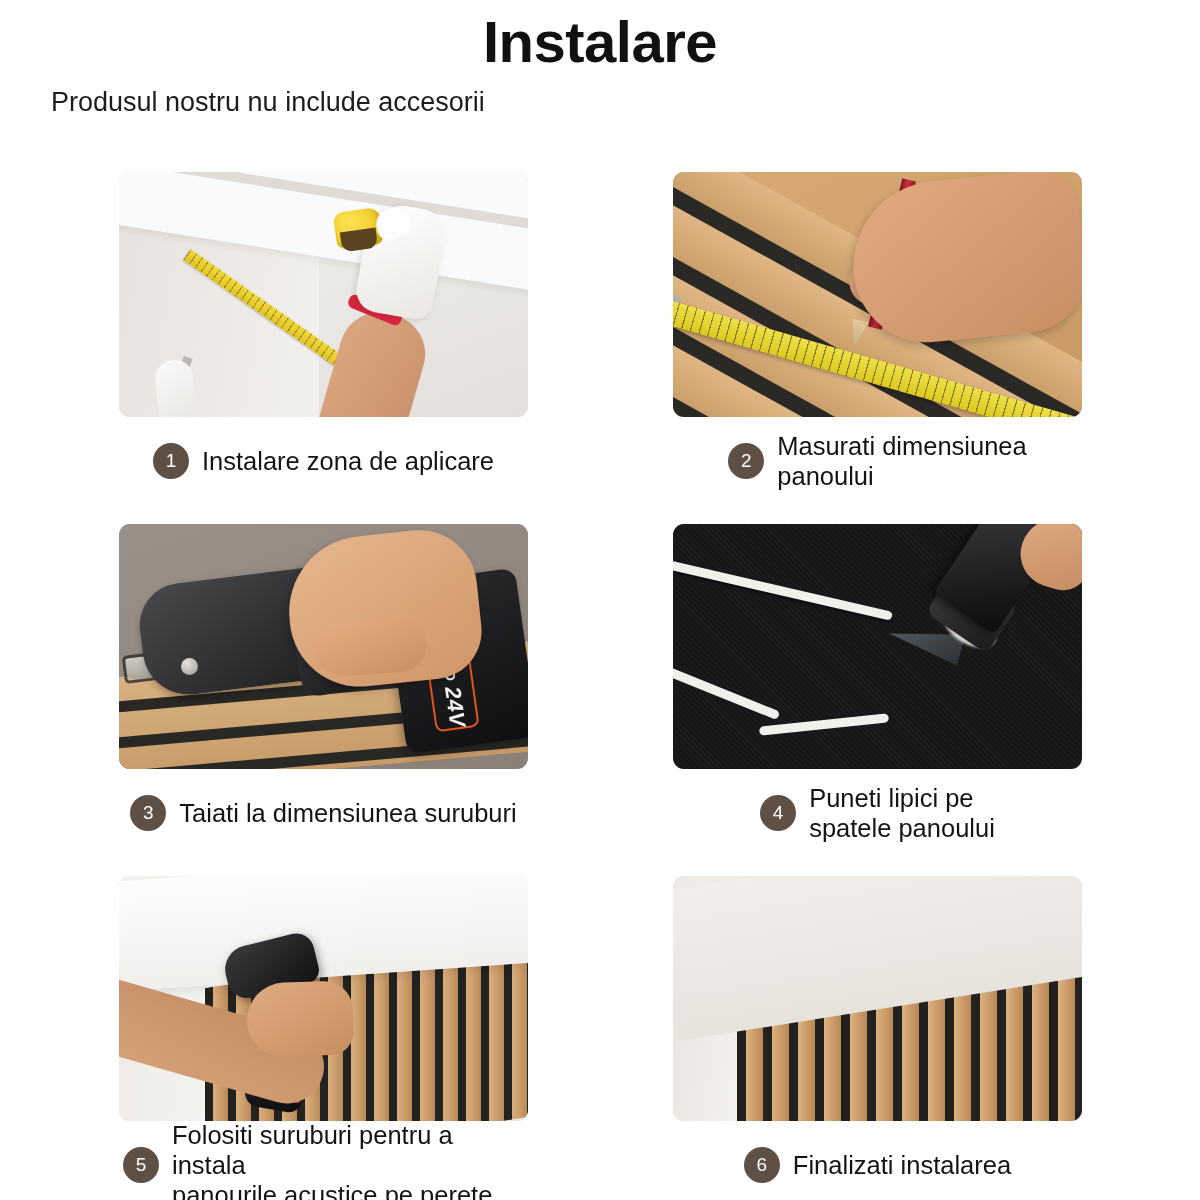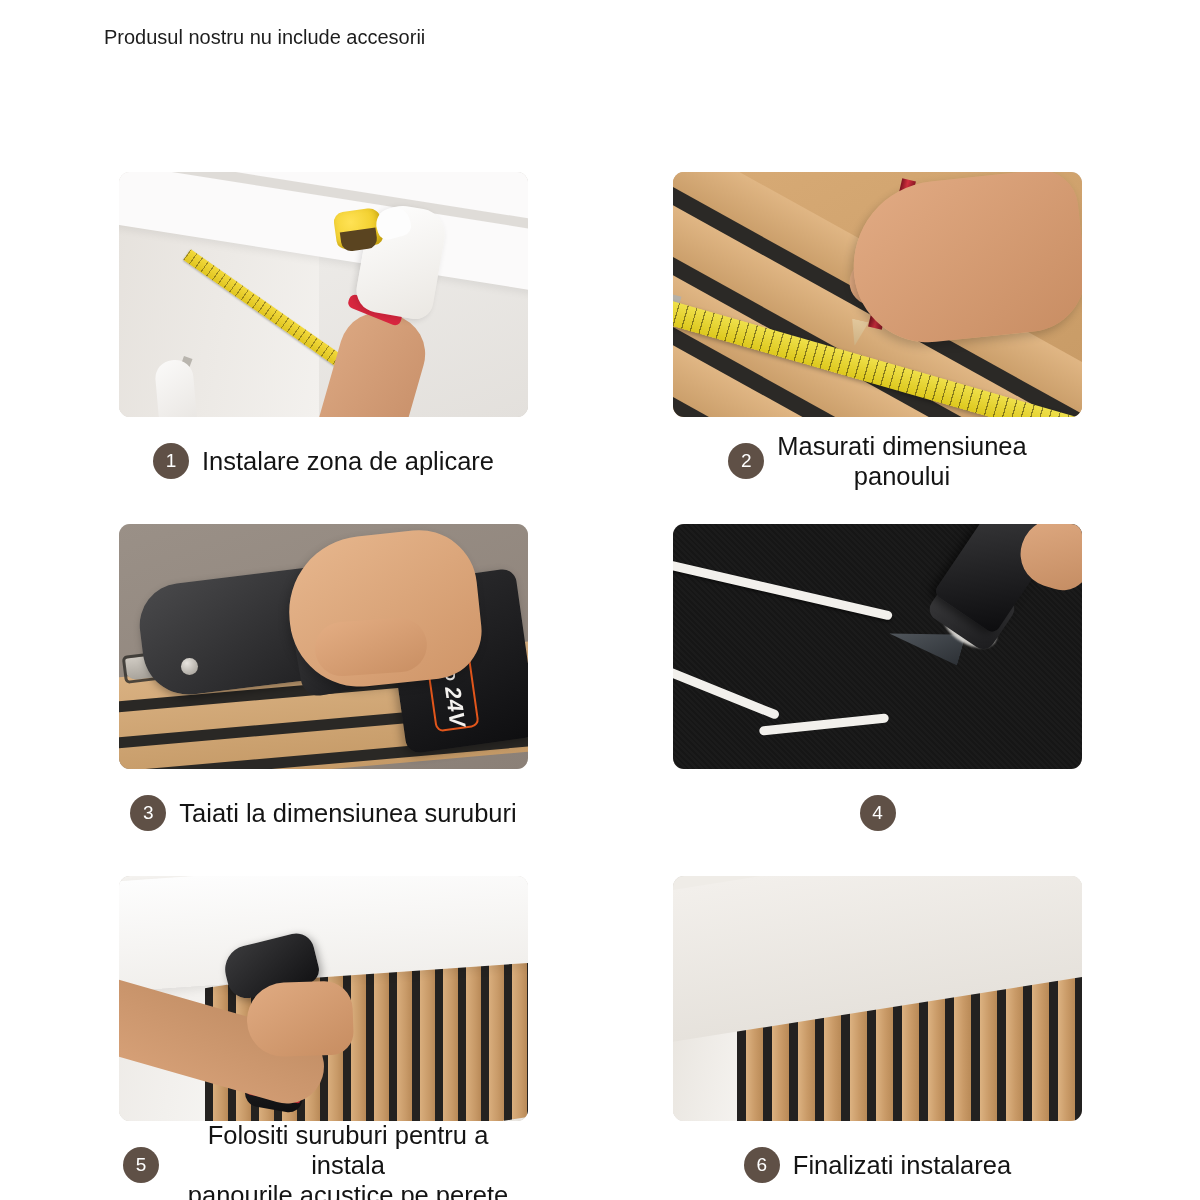--- a/index.html
+++ b/index.html
@@ -20,22 +20,22 @@
     text-align: center;
     font-size: 58px;
     font-weight: bold;
     color: #111111;
     letter-spacing: -0.5px;
     line-height: 1.05;
   }
 
   .page-subtitle {
     margin-top: 14px;
-    padding-left: 104px;
-    font-size: 20px;
+    padding-left: 51px;
+    font-size: 27px;
     color: #1d1d1d;
     font-weight: 400;
   }
 
   
   .steps-grid {
     position: absolute;
     top: 172px;
     left: 119px;
     width: 963px;
@@ -78,21 +78,21 @@
     display: flex;
     align-items: center;
     justify-content: center;
     font-weight: 400;
   }
 
   .caption-text {
     font-size: 25.5px;
     color: #141414;
     line-height: 1.18;
-    text-align: center;
+    text-align: left;
     white-space: pre-line;
   }
   .caption.single .caption-text { text-align: left; }
 
   
   .p1-bg { inset: 0; background: linear-gradient(160deg,#f5f3f1 0%,#eceae7 40%,#e3e0dc 100%); }
   .p1-ceil {
     top: -60px; left: -40px; width: 560px; height: 150px;
     background: #fbfafa; transform: rotate(9deg); box-shadow: 0 3px 9px rgba(0,0,0,.07);
   }
@@ -368,20 +368,21 @@
     position: absolute; top: 0; width: 17px; height: 230px;
     background: linear-gradient(90deg,#dcb281,#c99a67 55%,#b98a57);
     border-radius: 1px;
   }
   .p6-gap { position: absolute; top: 0; width: 9px; height: 230px; background: #232120; }
 </style>
 </head>
 <body>
 
 <div class="header">
+  <h1 class="page-title">Instalare</h1>
   <p class="page-subtitle">Produsul nostru nu include accesorii</p>
 </div>
 
 <div class="steps-grid">
 
   <div class="step-card">
     <div class="photo">
       <div class="p1-bg"></div>
       <div class="p1-wallshadow"></div>
       <div class="p1-ceil"></div>
@@ -466,20 +467,22 @@
       <div class="p4-bead2"></div>
       <div class="p4-bead3"></div>
       <div class="p4-nozzle"></div>
       <div class="p4-smear"></div>
       <div class="p4-collar"></div>
       <div class="p4-tube"></div>
       <div class="p4-thumb"></div>
     </div>
     <div class="caption">
       <span class="badge">4</span>
+      <span class="caption-text">Puneti lipici pe
+spatele panoului</span>
     </div>
   </div>
 
   <div class="step-card">
     <div class="photo">
       <div class="p5-bg"></div>
       <div class="p5-wallL"></div>
       <div class="p5-slatwrap">
         <div class="p5-gap" style="left:0px"></div>
         <div class="p5-slat" style="left:8px"></div>

